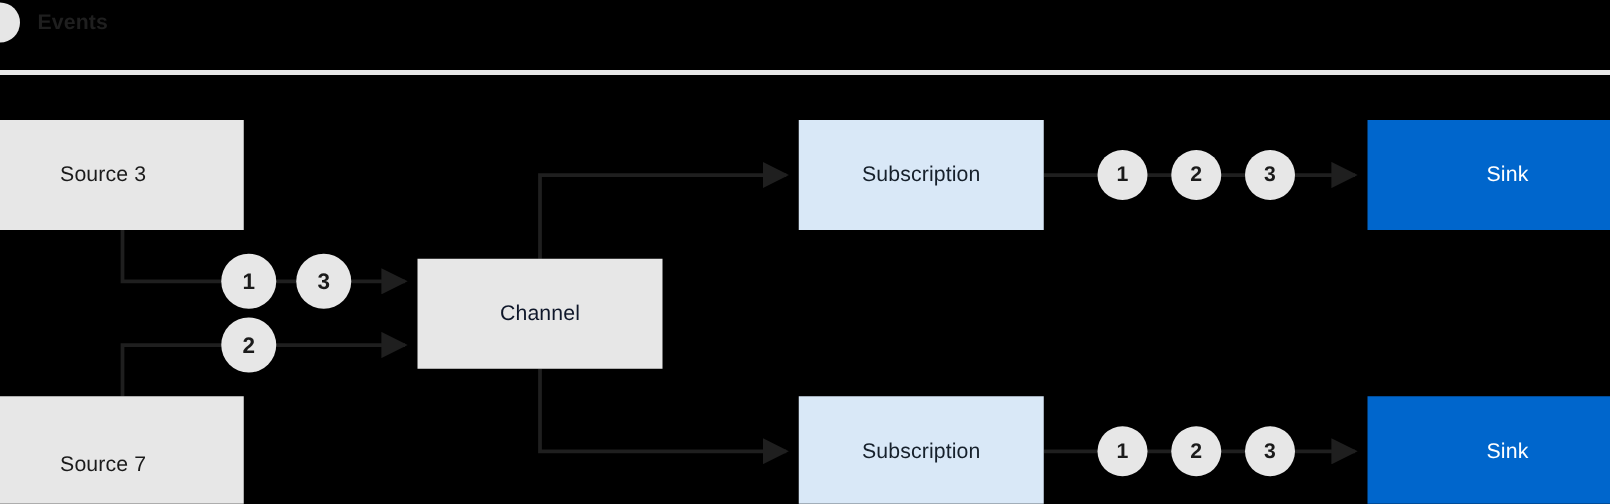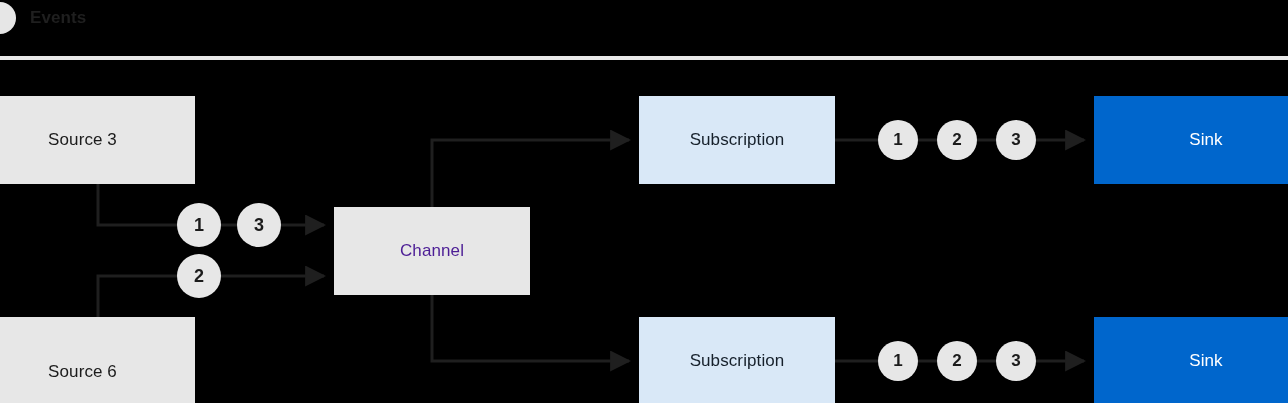--- a/index.html
+++ b/index.html
@@ -60,21 +60,21 @@
   .node {
     position: absolute;
     display: flex;
     align-items: center;
     justify-content: center;
     box-sizing: border-box;
     font-size: 17px;
     letter-spacing: .1px;
   }
   .node-source  { background: #e7e7e7; color: #1b1b1b; }
-  .node-channel { background: #e7e7e7; color: #4c1d95; }
+  .node-channel { background: #e7e7e7; color: #0f172a; }
   .node-sub     { background: #d9e8f7; color: #16202b; text-align: right; }
   .node-sink    { background: #0066cc; color: #ffffff; }
 
   #source1      { left: -30px;  top: 96px;  width: 225px; height: 88px; }
   #source2      { left: -30px;  top: 317px; width: 225px; height: 110px; }
   #channel      { left: 334px;  top: 207px; width: 196px; height: 88px; }
   #subscription1{ left: 639px;  top: 96px;  width: 196px; height: 88px; }
   #subscription2{ left: 639px;  top: 317px; width: 196px; height: 88px; }
   #sink1        { left: 1094px; top: 96px;  width: 224px; height: 88px; }
   #sink2        { left: 1094px; top: 317px; width: 224px; height: 88px; }
@@ -132,21 +132,21 @@
     <path d="M 835 140 L 1084 140" stroke="#1f1f1f" stroke-width="3" fill="none" marker-end="url(#arrow)"></path>
 
     <path d="M 835 361 L 1084 361" stroke="#1f1f1f" stroke-width="3" fill="none" marker-end="url(#arrow)"></path>
   </svg>
 
   <div class="node node-source" id="source1">
     <span>Source 3</span>
   </div>
 
   <div class="node node-source" id="source2">
-    <span>Source 6</span>
+    <span>Source 7</span>
   </div>
 
   <div class="node node-channel" id="channel">
     <span>Channel</span>
   </div>
 
   <div class="node node-sub" id="subscription1">
     <span>Subscription</span>
   </div>
 

